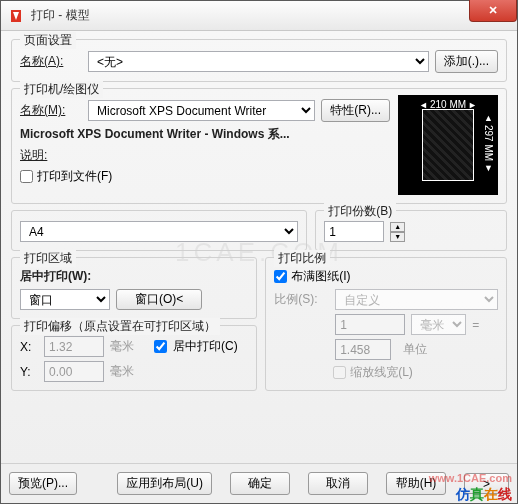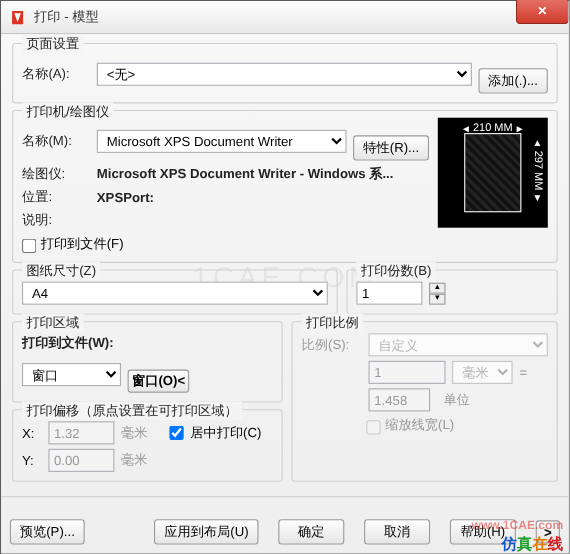--- a/index.html
+++ b/index.html
@@ -60,43 +60,42 @@
 }
 fieldset > .legend {
   position: absolute;
   top: -8px; left: 8px;
   background: #f4f4f4;
   padding: 0 4px;
   font-size: 12px;
   color: #222;
 }
 .row { display: flex; align-items: center; gap: 6px; margin-top: 4px; }
-.label { width: 62px; color: #222; }
+.label { width: 62px; color: #222; text-decoration: underline; }
 .label-s { color: #222; font-weight: bold; }
 select, input[type=text] {
   border: 1px solid #abadb3;
   background: #fff;
   font-size: 12px;
   height: 21px;
   padding: 1px 4px;
 }
 input[readonly], input.dim { background: #f4f4f4; color: #999; }
 .btn {
   border: 1px solid #9a9a9a;
   border-radius: 3px;
   background: linear-gradient(#fdfdfd,#e6e6e6);
   height: 23px;
   padding: 0 8px;
   font-size: 12px;
   cursor: pointer;
   display: inline-flex; align-items: center; justify-content: center;
   min-width: 60px;
-  margin-top: 12px;
-}
-.btn.small { min-width: 0; padding: 0 3px; height: 21px; font-weight: bold; }
+}
+.btn.small { min-width: 0; padding: 0 18px; height: 21px; }
 .sel-full { flex: 1; }
 .two-col { display: flex; gap: 8px; }
 .col { flex: 1; }
 .preview {
   width: 100px; height: 100px;
   background: #000;
   position: relative;
   display: flex; align-items: center; justify-content: center;
   flex-shrink: 0;
 }
@@ -111,21 +110,21 @@
   color: #fff; font-size: 10px; text-align: center;
   display: flex; align-items: center; justify-content: center; gap: 2px;
 }
 .preview .side-dim {
   position: absolute; right: 4px; top: 18px;
   color: #fff; font-size: 10px;
   writing-mode: vertical-rl;
   display: flex; align-items: center; gap: 2px;
 }
 .arrow { font-size: 9px; }
-.cb { display: flex; align-items: flex-end; gap: 4px; }
+.cb { display: flex; align-items: center; gap: 4px; }
 input[type=checkbox] { width: 13px; height: 13px; }
 .bottom-bar {
   border-top: 1px solid #d0d0d0;
   padding: 8px;
   display: flex; align-items: center; gap: 18px;
   background: #efefef;
 }
 .spinner {
   display: flex; align-items: center;
 }
@@ -199,26 +198,21 @@
       <div style="display:flex; gap:8px;">
         <div style="flex:1;">
           <div class="row">
             <span class="label">名称(M):</span>
             <select class="sel-full">
               <option>Microsoft XPS Document Writer</option>
             </select>
             <button class="btn">特性(R)...</button>
           </div>
           <div class="row">
-            <span class="label">绘图仪:</span>
             <span class="label-s">Microsoft XPS Document Writer - Windows 系...</span>
-          </div>
-          <div class="row">
-            <span class="label">位置:</span>
-            <span class="label-s">XPSPort:</span>
           </div>
           <div class="row">
             <span class="label">说明:</span>
             <span class="label-s"></span>
           </div>
           <div class="row cb">
             <input type="checkbox" style="">
             <span>打印到文件(F)</span>
           </div>
         </div>
@@ -234,21 +228,20 @@
               <span>297 MM</span>
               <span class="arrow">▼</span>
             </div>
         </div>
       </div>
     </fieldset>
 
     <div class="two-col">
 
       <fieldset class="col" style="flex:1.6">
-        <span class="legend">图纸尺寸(Z)</span>
         <div class="row">
           <select class="sel-full">
             <option>A4</option>
           </select>
         </div>
       </fieldset>
 
       <fieldset class="col">
         <span class="legend">打印份数(B)</span>
         <div class="row spinner">
@@ -260,21 +253,21 @@
         </div>
       </fieldset>
     </div>
 
     <div class="two-col">
       <div class="col" style="flex:1.1">
 
         <fieldset>
           <span class="legend">打印区域</span>
           <div class="row">
-              <span class="label-s">打印到文件(W):</span>
+              <span class="label-s">居中打印(W):</span>
             </div>
           <div class="row">
             <select style="width:90px">
               <option>窗口</option>
             </select>
             <button class="btn small">窗口(O)&lt;</button>
           </div>
         </fieldset>
 
         <fieldset>
@@ -290,20 +283,24 @@
           <div class="row">
             <span style="width:18px">Y:</span>
             <input type="text" readonly="" class="dim" style="width: 60px;" value="0.00">
             <span class="grey">毫米</span>
           </div>
         </fieldset>
       </div>
 
       <fieldset class="col">
         <span class="legend">打印比例</span>
+        <div class="row cb">
+          <input type="checkbox" checked="" style="">
+          <span>布满图纸(I)</span>
+        </div>
         <div class="row">
           <span style="width:55px" class="grey">比例(S):</span>
           <select disabled="" class="sel-full grey">
             <option>自定义</option>
           </select>
         </div>
         <div class="row">
           <span style="width:55px"></span>
           <input type="text" readonly="" class="dim" style="width: 70px;" value="1">
           <select disabled="" style="width:55px" class="grey"><option>毫米</option></select>

